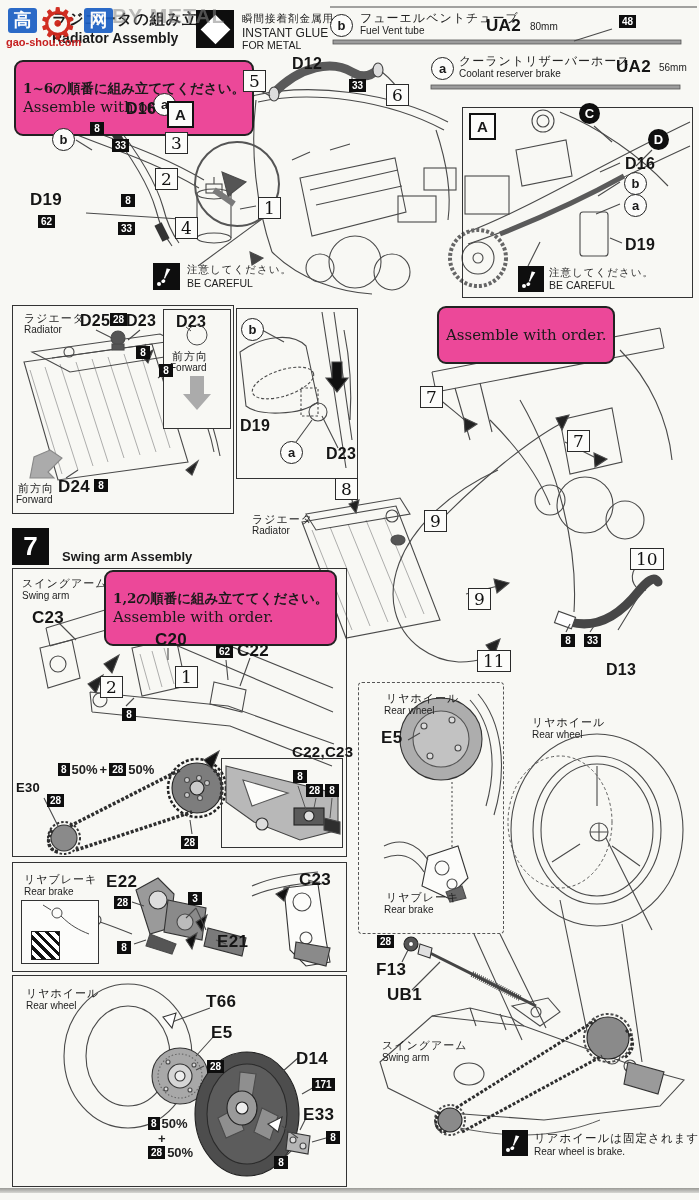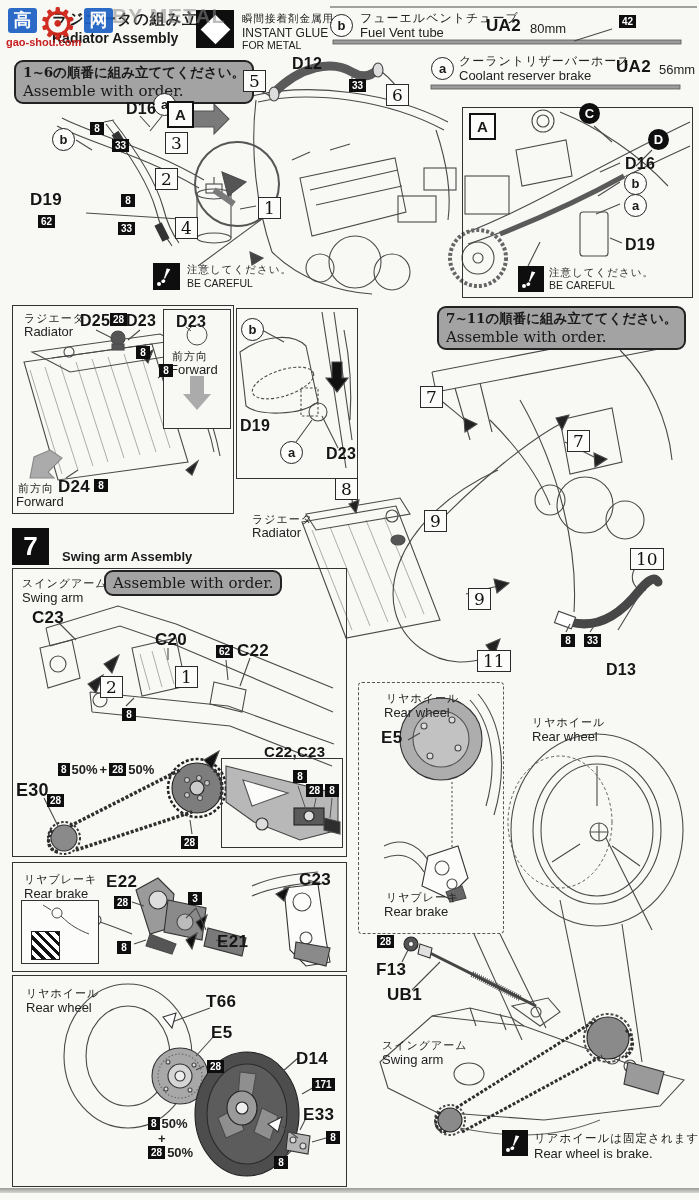--- a/index.html
+++ b/index.html
@@ -1,33 +1,33 @@
 <!DOCTYPE html>
 <html><head>
 <meta charset="utf-8">
 <style>
   html,body{margin:0;padding:0;background:#e9e9e6;}
   #page{position:relative;width:699px;height:1200px;background:#f8f8f4;overflow:hidden;
         font-family:"Liberation Sans",sans-serif;color:#1a1a1a;}
   .abs{position:absolute;}
   .part{position:absolute;font-weight:bold;font-size:16px;color:#151515;letter-spacing:.3px;white-space:nowrap;}
   .jp{position:absolute;font-size:11px;color:#222;white-space:nowrap;letter-spacing:1px;}
-  .en{position:absolute;font-size:13px;color:#222;white-space:nowrap;}
+  .en{position:absolute;font-size:10px;color:#222;white-space:nowrap;}
   .badge{position:absolute;background:#0e0e0e;color:#fff;font-size:10px;font-weight:bold;
          line-height:13px;padding:0 3px;min-width:8px;text-align:center;white-space:nowrap;}
   .step{position:absolute;font-family:"DejaVu Serif",serif;font-size:17px;color:#111;background:#fcfcfa;
         border:1.5px solid #2a2a2a;line-height:20px;padding:0 5px;white-space:nowrap;}
   .circ{position:absolute;width:21px;height:21px;border:1.5px solid #222;border-radius:50%;background:#fcfcfa;
         text-align:center;line-height:21px;font-size:13px;font-weight:bold;}
   .bcirc{position:absolute;width:21px;height:21px;border-radius:50%;background:#0e0e0e;color:#fff;
         text-align:center;line-height:21px;font-size:13px;font-weight:bold;}
   .sqA{position:absolute;width:23px;height:23px;border:2px solid #111;background:#fcfcfa;text-align:center;
         line-height:23px;font-weight:bold;font-size:15px;}
   .box{position:absolute;border:1.5px solid #333;}
-  .notebox{position:absolute;border:2px solid #222;border-radius:9px;background:#a3a3a3;padding:2px 7px;}
+  .notebox{position:absolute;border:2px solid #222;border-radius:9px;background:#ec4899;padding:18px 7px;}
   .notebox .njp{font-family:"DejaVu Serif",serif;font-size:13.5px;font-weight:bold;white-space:nowrap;}
   .notebox .nen{font-family:"DejaVu Serif",serif;font-size:15px;white-space:nowrap;}
   .warnicon{position:absolute;width:27px;height:27px;background:#0e0e0e;}
   .warnicon::after{content:"!";position:absolute;left:8px;top:1px;color:#fff;font-family:"DejaVu Serif",serif;
         font-style:italic;font-weight:bold;font-size:20px;transform:rotate(12deg);}
   .warnicon::before{content:"";position:absolute;left:4px;bottom:4px;width:4px;height:4px;border-radius:50%;background:#fff;}
   .glueicon{position:absolute;width:38px;height:38px;background:#0e0e0e;}
   .glueicon>div{width:21px;height:21px;background:#fff;transform:rotate(45deg);margin:8.5px auto;}
   .hatchicon{position:absolute;width:27px;height:27px;border:1px solid #222;
         background:repeating-linear-gradient(45deg,#111 0 3px,#fff 3px 7px);}
@@ -333,21 +333,21 @@
     </div>
   <div class="jp" style="left:242px;top:12px;font-size:10.5px;">瞬間接着剤金属用。</div>
   <div class="en" style="left:242px;top:26px;font-size:12px;">INSTANT GLUE</div>
   <div class="en" style="left:242px;top:39px;font-size:10.5px;">FOR METAL</div>
 
   <div class="circ" style="left:330px;top:14px;">b</div>
   <div class="jp" style="left:360px;top:10px;font-size:12px;">フューエルベントチューブ</div>
   <div class="en" style="left:360px;top:25px;">Fuel Vent tube</div>
   <div class="part" style="left:486px;top:16px;font-size:17px;">UA2</div>
   <div class="en" style="left:530px;top:21px;">80mm</div>
-  <div class="badge" style="left:619px;top:15px;">42</div>
+  <div class="badge" style="left:619px;top:15px;">48</div>
 
   <div class="circ" style="left:431px;top:57px;">a</div>
   <div class="jp" style="left:459px;top:53px;font-size:12px;">クーラントリザーバーホース</div>
   <div class="en" style="left:459px;top:68px;">Coolant reserver brake</div>
   <div class="part" style="left:616px;top:57px;font-size:17px;">UA2</div>
   <div class="en" style="left:659px;top:62px;">56mm</div>
 
   <div class="notebox" style="left:14px;top:60px;">
     <div class="njp">1~6の順番に組み立ててください。</div>
     <div class="nen">Assemble with order.</div>
@@ -411,21 +411,20 @@
   <div class="jp" style="left:18px;top:481px;">前方向</div>
   <div class="en" style="left:16px;top:494px;">Forward</div>
 
   <div class="box" style="left:236px;top:308px;width:120px;height:169px;"></div>
   <div class="circ" style="left:241px;top:318px;">b</div>
   <div class="part" style="left:240px;top:417px;">D19</div>
   <div class="circ" style="left:280px;top:441px;">a</div>
   <div class="part" style="left:326px;top:445px;">D23</div>
 
   <div class="notebox" style="left:437px;top:306px;">
-    <div class="njp">7~11の順番に組み立ててください。</div>
     <div class="nen">Assemble with order.</div>
   </div>
   <div class="jp" style="left:252px;top:512px;">ラジエータ</div>
   <div class="en" style="left:252px;top:525px;">Radiator</div>
   <div class="step" style="left:420px;top:386px;">7</div>
   <div class="step" style="left:567px;top:430px;">7</div>
   <div class="step" style="left:335px;top:478px;">8</div>
   <div class="step" style="left:424px;top:510px;">9</div>
   <div class="step" style="left:468px;top:588px;">9</div>
   <div class="step" style="left:630px;top:548px;">10</div>
@@ -434,40 +433,41 @@
   <div class="badge" style="left:584px;top:634px;">33</div>
   <div class="part" style="left:606px;top:661px;">D13</div>
 
   <div class="hd7" style="left:12px;top:528px;">7</div>
   <div class="t-en" style="left:62px;top:549px;font-size:13px;">Swing arm Assembly</div>
 
   <div class="box" style="left:12px;top:568px;width:333px;height:287px;"></div>
   <div class="jp" style="left:22px;top:576px;">スイングアーム</div>
   <div class="en" style="left:22px;top:590px;">Swing arm</div>
   <div class="notebox" style="left:104px;top:570px;">
+    <div class="njp">1,2の順番に組み立ててください。</div>
     <div class="nen">Assemble with order.</div>
   </div>
   <div class="part" style="left:32px;top:608px;font-size:17px;">C23</div>
   <div class="part" style="left:155px;top:630px;font-size:17px;">C20</div>
   <div class="badge" style="left:216px;top:645px;">62</div>
   <div class="part" style="left:237px;top:641px;font-size:17px;">C22</div>
   <div class="step" style="left:100px;top:676px;">2</div>
   <div class="step" style="left:175px;top:666px;">1</div>
   <div class="badge" style="left:122px;top:708px;">8</div>
   <div class="mixrow" style="left:58px;top:762px;">
     <span class="b">8</span>
     <span>50%</span>
     <span>+</span>
     <span class="b">28</span>
     <span>50%</span>
   </div>
-  <div class="part" style="left:16px;top:780px;font-size:18px;">E30</div>
+  <div class="part" style="left:16px;top:780px;font-size:13px;">E30</div>
   <div class="badge" style="left:47px;top:794px;">28</div>
   <div class="badge" style="left:181px;top:836px;">28</div>
-  <div class="part" style="left:264px;top:743px;font-size:15px;">C22,C23</div>
+  <div class="part" style="left:292px;top:743px;font-size:15px;">C22,C23</div>
   <div class="box" style="left:221px;top:758px;width:120px;height:88px;"></div>
   <div class="badge" style="left:293px;top:770px;">8</div>
   <div class="badge" style="left:306px;top:784px;">28</div>
   <div class="badge" style="left:325px;top:784px;">8</div>
 
   <div class="box" style="left:12px;top:862px;width:333px;height:108px;"></div>
   <div class="jp" style="left:24px;top:872px;">リヤブレーキ</div>
   <div class="en" style="left:24px;top:886px;">Rear brake</div>
   <div class="box" style="left:21px;top:900px;width:76px;height:62px;background:#fcfcfa;"></div>
   <svg class="abs" style="left:21px;top:900px;" width="76" height="62">

